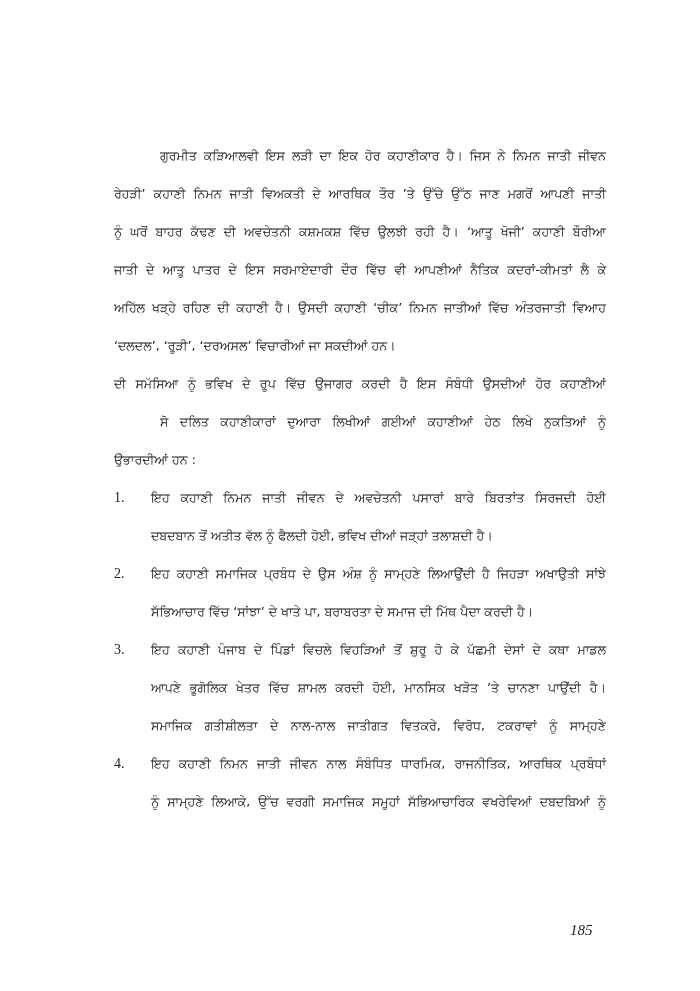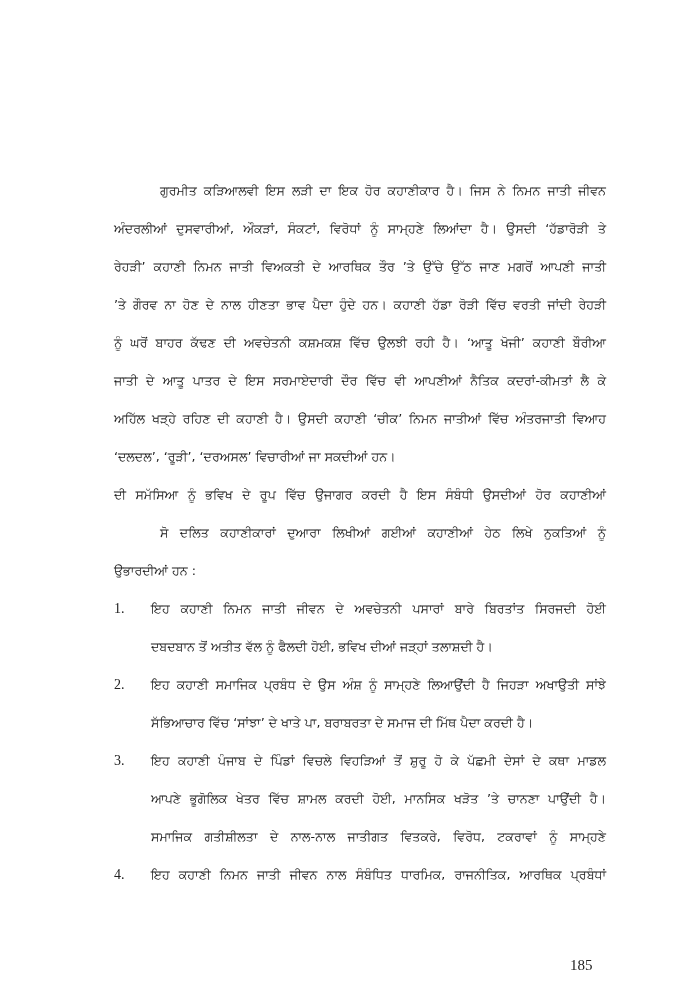--- a/index.html
+++ b/index.html
@@ -13,21 +13,20 @@
       position: relative;
       overflow: hidden;
       color: #1a1a1a;
       font-family: "DejaVu Sans", sans-serif;
     }
     .page {
       position: absolute;
       left: 0; top: 0;
       width: 700px;
       height: 805px;
-      margin-top: 35px;
     }
     .body-text {
       position: absolute;
       left: 114px;
       top: 137px;
       width: 492px;
     }
     .line {
       height: 38px;
       line-height: 38px;
@@ -58,33 +57,32 @@
     .list-body {
       margin-left: 37px;
     }
     .page-number {
       position: absolute;
       left: 570px;
       top: 922px;
       font-family: "Liberation Serif", serif;
       font-size: 15px;
       color: #222;
+      font-style: italic;
     }
   </style>
 </head>
 <body>
 
 <div class="page">
   <div class="body-text">
 
     <div>
       <div class="line indent">ਗੁਰਮੀਤ ਕੜਿਆਲਵੀ ਇਸ ਲੜੀ ਦਾ ਇਕ ਹੋਰ ਕਹਾਣੀਕਾਰ ਹੈ। ਜਿਸ ਨੇ ਨਿਮਨ ਜਾਤੀ ਜੀਵਨ</div>
-      <div class="line">ਅੰਦਰਲੀਆਂ ਦੁਸਵਾਰੀਆਂ, ਔਕੜਾਂ, ਸੰਕਟਾਂ, ਵਿਰੋਧਾਂ ਨੂੰ ਸਾਮ੍ਹਣੇ ਲਿਆਂਦਾ ਹੈ। ਉਸਦੀ ‘ਹੱਡਾਰੋੜੀ ਤੇ</div>
       <div class="line">ਰੇਹੜੀ’ ਕਹਾਣੀ ਨਿਮਨ ਜਾਤੀ ਵਿਅਕਤੀ ਦੇ ਆਰਥਿਕ ਤੌਰ ’ਤੇ ਉੱਚੇ ਉੱਠ ਜਾਣ ਮਗਰੋਂ ਆਪਣੀ ਜਾਤੀ</div>
-      <div class="line">’ਤੇ ਗੌਰਵ ਨਾ ਹੋਣ ਦੇ ਨਾਲ ਹੀਣਤਾ ਭਾਵ ਪੈਦਾ ਹੁੰਦੇ ਹਨ। ਕਹਾਣੀ ਹੱਡਾ ਰੋੜੀ ਵਿੱਚ ਵਰਤੀ ਜਾਂਦੀ ਰੇਹੜੀ</div>
       <div class="line">ਨੂੰ ਘਰੋਂ ਬਾਹਰ ਕੱਢਣ ਦੀ ਅਵਚੇਤਨੀ ਕਸ਼ਮਕਸ਼ ਵਿੱਚ ਉਲਝੀ ਰਹੀ ਹੈ। ‘ਆਤੂ ਖੋਜੀ’ ਕਹਾਣੀ ਬੌਰੀਆ</div>
       <div class="line">ਜਾਤੀ ਦੇ ਆਤੂ ਪਾਤਰ ਦੇ ਇਸ ਸਰਮਾਏਦਾਰੀ ਦੌਰ ਵਿੱਚ ਵੀ ਆਪਣੀਆਂ ਨੈਤਿਕ ਕਦਰਾਂ-ਕੀਮਤਾਂ ਲੈ ਕੇ</div>
       <div class="line">ਅਹਿੱਲ ਖੜ੍ਹੇ ਰਹਿਣ ਦੀ ਕਹਾਣੀ ਹੈ। ਉਸਦੀ ਕਹਾਣੀ ‘ਚੀਕ’ ਨਿਮਨ ਜਾਤੀਆਂ ਵਿੱਚ ਅੰਤਰਜਾਤੀ ਵਿਆਹ</div>
       <div class="line last">‘ਦਲਦਲ’, ‘ਰੂੜੀ’, ‘ਦਰਅਸਲ’ ਵਿਚਾਰੀਆਂ ਜਾ ਸਕਦੀਆਂ ਹਨ।</div>
       <div class="line">ਦੀ ਸਮੱਸਿਆ ਨੂੰ ਭਵਿਖ ਦੇ ਰੂਪ ਵਿੱਚ ਉਜਾਗਰ ਕਰਦੀ ਹੈ ਇਸ ਸੰਬੰਧੀ ਉਸਦੀਆਂ ਹੋਰ ਕਹਾਣੀਆਂ</div>
     </div>
 
     <div>
       <div class="line indent">ਸੋ ਦਲਿਤ ਕਹਾਣੀਕਾਰਾਂ ਦੁਆਰਾ ਲਿਖੀਆਂ ਗਈਆਂ ਕਹਾਣੀਆਂ ਹੇਠ ਲਿਖੇ ਨੁਕਤਿਆਂ ਨੂੰ</div>
       <div class="line last">ਉਭਾਰਦੀਆਂ ਹਨ :</div>
@@ -113,20 +111,21 @@
           <div class="line">ਇਹ ਕਹਾਣੀ ਪੰਜਾਬ ਦੇ ਪਿੰਡਾਂ ਵਿਚਲੇ ਵਿਹੜਿਆਂ ਤੋਂ ਸ਼ੁਰੂ ਹੋ ਕੇ ਪੱਛਮੀ ਦੇਸਾਂ ਦੇ ਕਥਾ ਮਾਡਲ</div>
           <div class="line">ਆਪਣੇ ਭੂਗੋਲਿਕ ਖੇਤਰ ਵਿੱਚ ਸ਼ਾਮਲ ਕਰਦੀ ਹੋਈ, ਮਾਨਸਿਕ ਖੜੋਤ ’ਤੇ ਚਾਨਣਾ ਪਾਉਂਦੀ ਹੈ।</div>
           <div class="line">ਸਮਾਜਿਕ ਗਤੀਸ਼ੀਲਤਾ ਦੇ ਨਾਲ-ਨਾਲ ਜਾਤੀਗਤ ਵਿਤਕਰੇ, ਵਿਰੋਧ, ਟਕਰਾਵਾਂ ਨੂੰ ਸਾਮ੍ਹਣੇ</div>
         </div>
       </div>
 
       <div class="list-item">
         <span class="list-num">4.</span>
         <div class="list-body">
           <div class="line">ਇਹ ਕਹਾਣੀ ਨਿਮਨ ਜਾਤੀ ਜੀਵਨ ਨਾਲ ਸੰਬੰਧਿਤ ਧਾਰਮਿਕ, ਰਾਜਨੀਤਿਕ, ਆਰਥਿਕ ਪ੍ਰਬੰਧਾਂ</div>
+          <div class="line">ਨੂੰ ਸਾਮ੍ਹਣੇ ਲਿਆਕੇ, ਉੱਚ ਵਰਗੀ ਸਮਾਜਿਕ ਸਮੂਹਾਂ ਸੱਭਿਆਚਾਰਿਕ ਵਖਰੇਵਿਆਂ ਦਬਦਬਿਆਂ ਨੂੰ</div>
         </div>
       </div>
     </div>
 
   </div>
 
   <div class="page-number">185</div>
 </div>
 
 </body></html>

